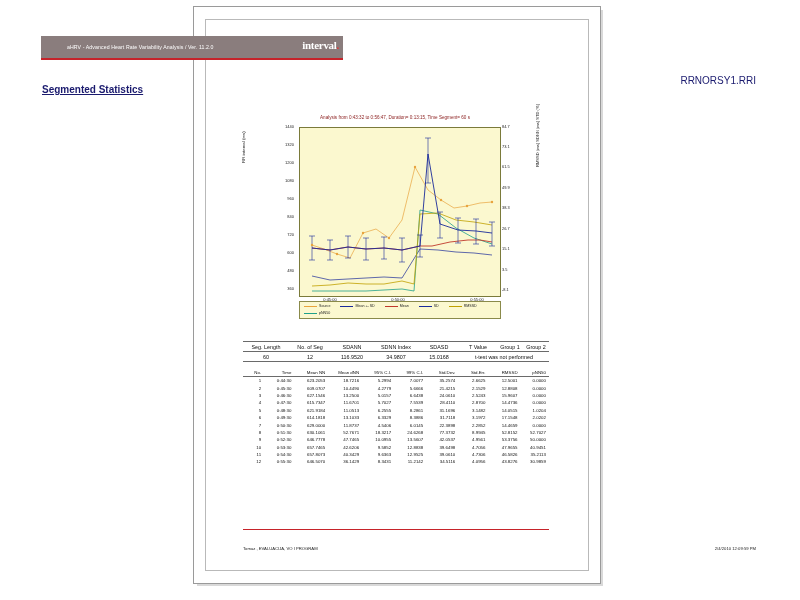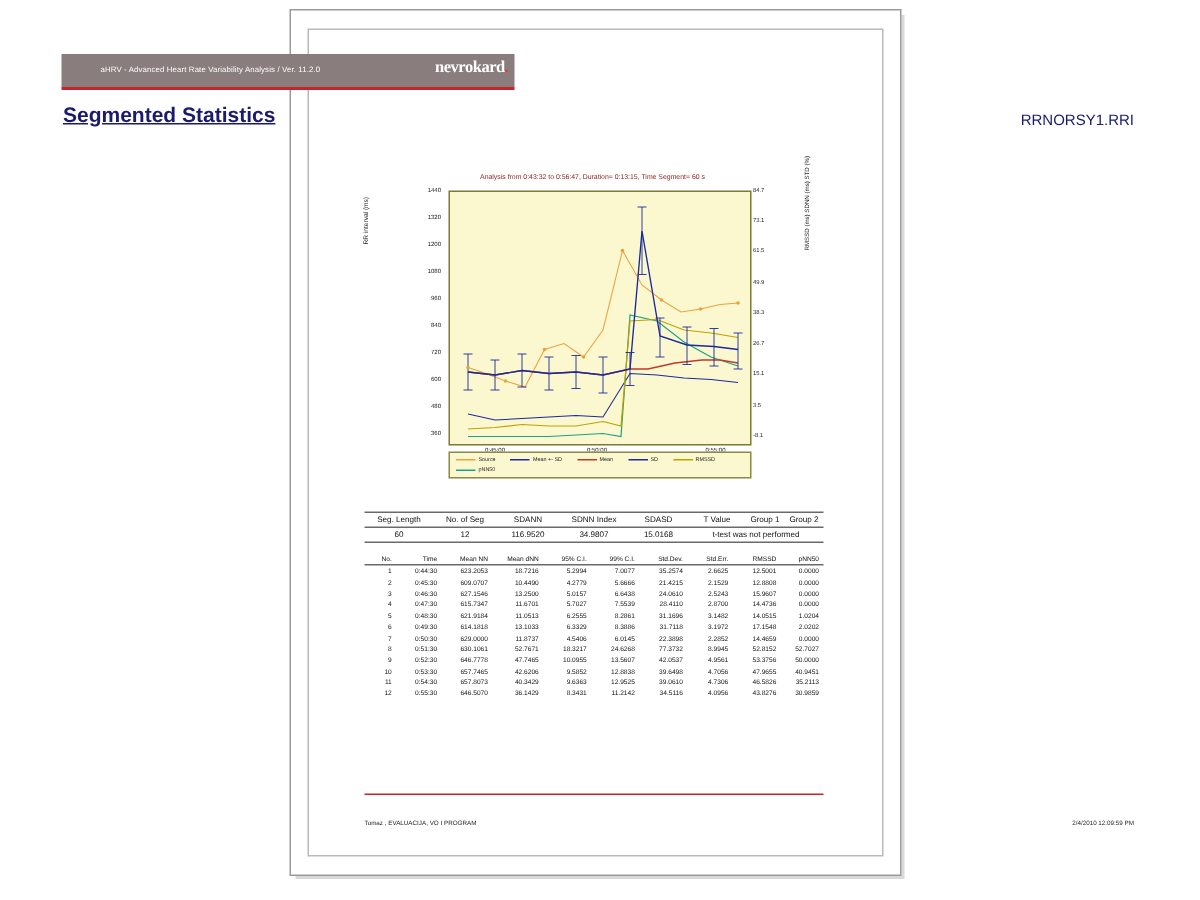--- a/index.html
+++ b/index.html
@@ -68,22 +68,22 @@
   .hdr-underline {
     position: absolute;
     left: 41px; top: 58px;
     width: 302px; height: 2px;
     background: #c6232a;
   }
 
   
   .doc-title {
     position: absolute;
-    left: 42px; top: 68px;
-    font-size: 14px;
+    left: 42px; top: 84px;
+    font-size: 10px;
     font-weight: bold;
     color: #1a1a6e;
     text-decoration: underline;
   }
   .doc-file {
     position: absolute;
     right: 44px; top: 75px;
     font-size: 10px;
     color: #1a1a6e;
     font-weight: normal;
@@ -230,21 +230,21 @@
 
 <div id="page">
 
   <div class="sheet-shadow"></div>
   <div class="sheet">
     <div class="inner-frame"></div>
   </div>
 
   <div class="hdr">
     <span class="hdr-title">aHRV - Advanced Heart Rate Variability Analysis / Ver. 11.2.0</span>
-    <span class="hdr-brand"><span>nevrokard</span><span class="dot">.</span></span>
+    <span class="hdr-brand"><span>interval</span><span class="dot">.</span></span>
   </div>
   <div class="hdr-underline"></div>
 
   <div class="doc-title">Segmented Statistics</div>
   <div class="doc-file">RRNORSY1.RRI</div>
 
   <div class="chart-wrap">
     <div class="chart-caption">Analysis from 0:43:32 to 0:56:47, Duration= 0:13:15, Time Segment= 60 s</div>
 
     <div class="ytitle-left">RR interval (ms)</div>

